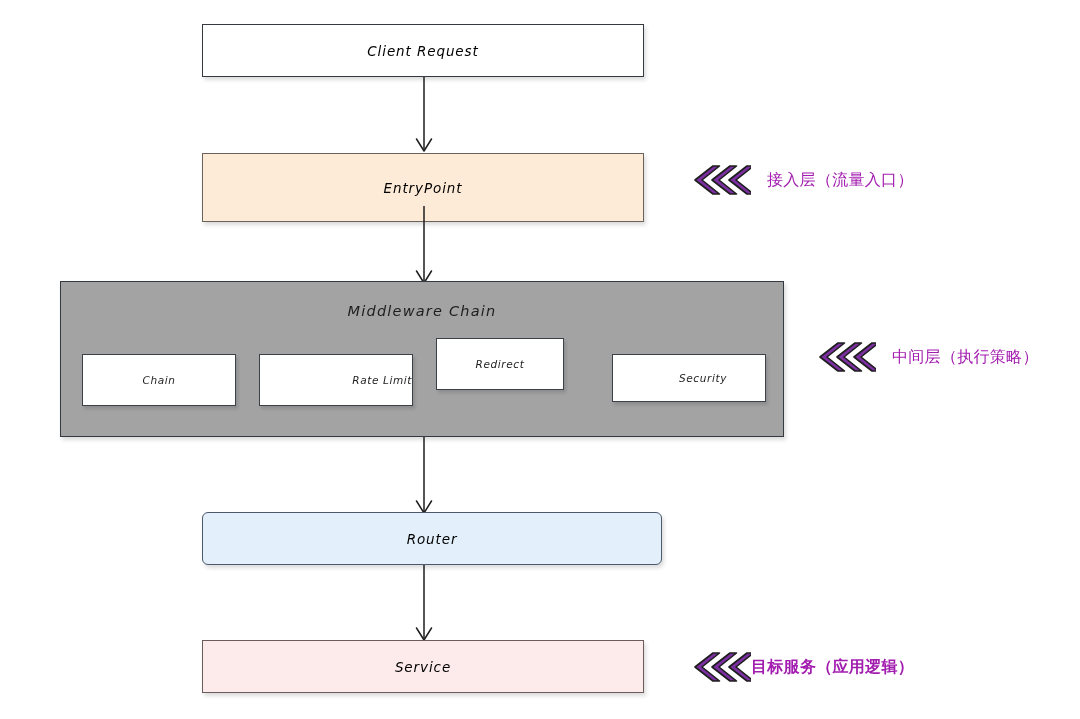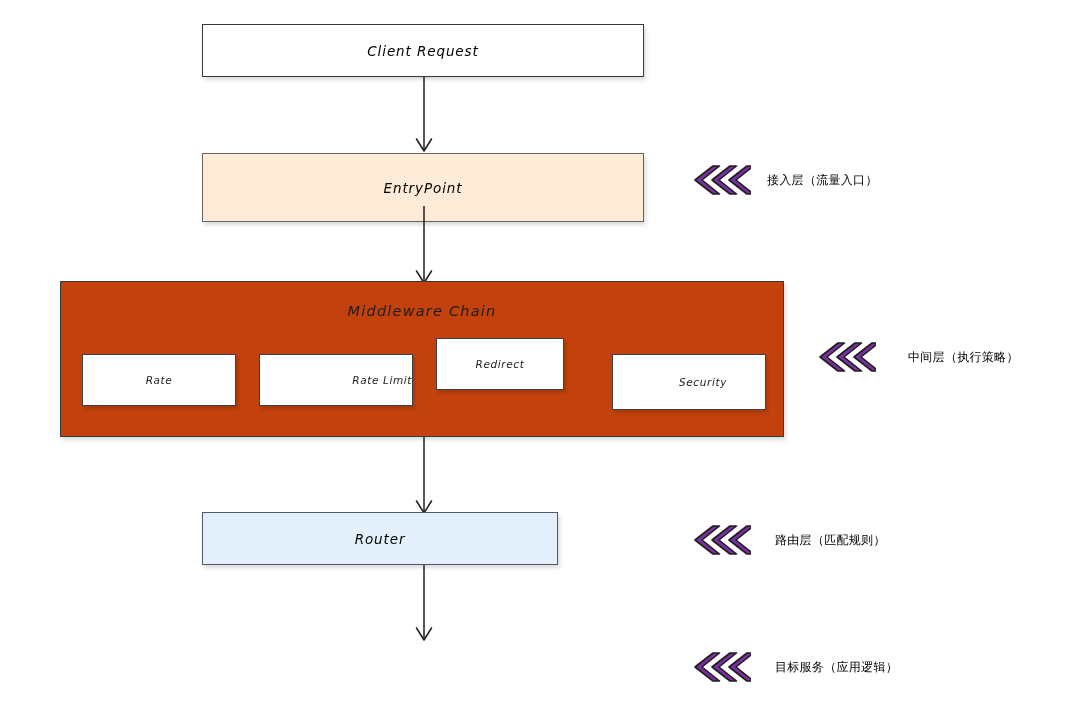--- a/index.html
+++ b/index.html
@@ -42,21 +42,21 @@
   .node.entrypoint { background: #fdebd7; border-color: #6b625c; }
   .node.router     { background: #e3f0fb; border-color: #4c5a6b; }
   .node.service    { background: #fdeaea; border-color: #6b5c5c; }
   .node.plain      { background: #ffffff; border-color: #343a40; }
 
   
   .group {
     position: absolute;
     box-sizing: border-box;
     border: 1.6px solid #343a40;
-    background: #c2410c;
+    background: #a3a3a3;
     box-shadow: 2px 3px 4px rgba(0,0,0,0.14);
   }
   .group-title {
     position: absolute;
     left: 0;
     right: 0;
     top: 21px;
     text-align: center;
     font-size: 14.5px;
     letter-spacing: 1.2px;
@@ -93,22 +93,22 @@
   
   .annotation {
     position: absolute;
     display: flex;
     align-items: center;
     white-space: nowrap;
   }
   .chev-group { display: block; }
   .annotation .ann-text {
     font-family: "DejaVu Sans", sans-serif;
-    font-size: 12px;
-    color: #000000;
+    font-size: 16px;
+    color: #a21caf;
     letter-spacing: 0.3px;
   }
 </style>
 </head>
 <body>
 
 <div id="canvas">
 
   <div class="node plain" style="left:202px; top:24px; width:442px; height:53px;">
     <span class="node-label">Client Request</span>
@@ -125,88 +125,81 @@
 
   <svg class="arrow" style="left:404px; top:206px;" width="40" height="79" viewBox="0 0 40 79">
     <line x1="20" y1="0" x2="20" y2="75" stroke="#1e1e1e" stroke-width="1.5"></line>
     <path d="M12.5 65 L20 77 L27.5 65" fill="none" stroke="#1e1e1e" stroke-width="1.5" stroke-linecap="round" stroke-linejoin="round"></path>
   </svg>
 
   <div class="group" style="left:60px; top:281px; width:724px; height:156px;">
     <div class="group-title">Middleware Chain</div>
 
     <div class="sub-node" style="left:21px; top:72px; width:154px; height:52px;">
-      <span class="sub-label">Rate</span>
+      <span class="sub-label">Chain</span>
     </div>
 
     <div class="sub-node" style="left:198px; top:72px; width:154px; height:52px;justify-content:flex-end;">
       <span class="sub-label">Rate Limit</span>
     </div>
 
     <div class="sub-node" style="left:375px; top:56px; width:128px; height:52px;">
       <span class="sub-label">Redirect</span>
     </div>
 
-    <div class="sub-node" style="left:551px; top:72px; width:154px; height:56px;padding-left:28px;">
+    <div class="sub-node" style="left:551px; top:72px; width:154px; height:48px;padding-left:28px;">
       <span class="sub-label">Security</span>
     </div>
   </div>
 
   <svg class="arrow" style="left:404px; top:437px;" width="40" height="78" viewBox="0 0 40 78">
     <line x1="20" y1="0" x2="20" y2="74" stroke="#1e1e1e" stroke-width="1.5"></line>
     <path d="M12.5 64 L20 76 L27.5 64" fill="none" stroke="#1e1e1e" stroke-width="1.5" stroke-linecap="round" stroke-linejoin="round"></path>
   </svg>
 
-  <div class="node router" style="left:202px; top:512px; width:356px; height:53px;">
+  <div class="node router" style="left:202px; top:512px; width:460px; height:53px;border-radius:6px;">
     <span class="node-label">Router</span>
   </div>
 
   <svg class="arrow" style="left:404px; top:565px;" width="40" height="77" viewBox="0 0 40 77">
     <line x1="20" y1="0" x2="20" y2="73" stroke="#1e1e1e" stroke-width="1.5"></line>
     <path d="M12.5 63 L20 75 L27.5 63" fill="none" stroke="#1e1e1e" stroke-width="1.5" stroke-linecap="round" stroke-linejoin="round"></path>
   </svg>
 
+  <div class="node service" style="left:202px; top:640px; width:442px; height:53px;">
+    <span class="node-label">Service</span>
+  </div>
 
   <div class="annotation" style="left:691px; top:162px;">
     <svg class="chev-group" width="60" height="36" viewBox="0 0 60 36">
       <g fill="#7b2fa0" stroke="#1e1e1e" stroke-width="1.6" stroke-linejoin="round">
         <path d="M22 4 L4 18 L22 32 L28.5 32 L11 18 L28.5 4 Z"></path>
         <path d="M39 4 L21 18 L39 32 L45.5 32 L28 18 L45.5 4 Z"></path>
         <path d="M56 4 L38 18 L56 32 L62.5 32 L45 18 L62.5 4 Z"></path>
       </g>
     </svg>
     <span class="ann-text" style="margin-left:16px;">接入层（流量入口）</span>
   </div>
 
   <div class="annotation" style="left:816px; top:339px;">
     <svg class="chev-group" width="60" height="36" viewBox="0 0 60 36">
       <g fill="#7b2fa0" stroke="#1e1e1e" stroke-width="1.6" stroke-linejoin="round">
         <path d="M22 4 L4 18 L22 32 L28.5 32 L11 18 L28.5 4 Z"></path>
         <path d="M39 4 L21 18 L39 32 L45.5 32 L28 18 L45.5 4 Z"></path>
         <path d="M56 4 L38 18 L56 32 L62.5 32 L45 18 L62.5 4 Z"></path>
       </g>
     </svg>
-    <span class="ann-text" style="margin-left:32px;text-align:right;">中间层（执行策略）</span>
-  </div>
-
-  <div class="annotation" style="left:691px; top:522px;">
-    <svg class="chev-group" width="60" height="36" viewBox="0 0 60 36">
-      <g fill="#7b2fa0" stroke="#1e1e1e" stroke-width="1.6" stroke-linejoin="round">
-        <path d="M22 4 L4 18 L22 32 L28.5 32 L11 18 L28.5 4 Z"></path>
-        <path d="M39 4 L21 18 L39 32 L45.5 32 L28 18 L45.5 4 Z"></path>
-        <path d="M56 4 L38 18 L56 32 L62.5 32 L45 18 L62.5 4 Z"></path>
-      </g>
-    </svg>
-    <span class="ann-text" style="margin-left:24px;">路由层（匹配规则）</span>
-  </div>
+    <span class="ann-text" style="margin-left:16px;text-align:right;">中间层（执行策略）</span>
+  </div>
+
 
   <div class="annotation" style="left:691px; top:649px;">
     <svg class="chev-group" width="60" height="36" viewBox="0 0 60 36">
       <g fill="#7b2fa0" stroke="#1e1e1e" stroke-width="1.6" stroke-linejoin="round">
         <path d="M22 4 L4 18 L22 32 L28.5 32 L11 18 L28.5 4 Z"></path>
         <path d="M39 4 L21 18 L39 32 L45.5 32 L28 18 L45.5 4 Z"></path>
         <path d="M56 4 L38 18 L56 32 L62.5 32 L45 18 L62.5 4 Z"></path>
       </g>
     </svg>
-    <span class="ann-text" style="margin-left:24px;">目标服务（应用逻辑）</span>
+    <span class="ann-text" style="font-weight:bold;">目标服务（应用逻辑）</span>
   </div>
 
 </div>
 
 </body></html>

